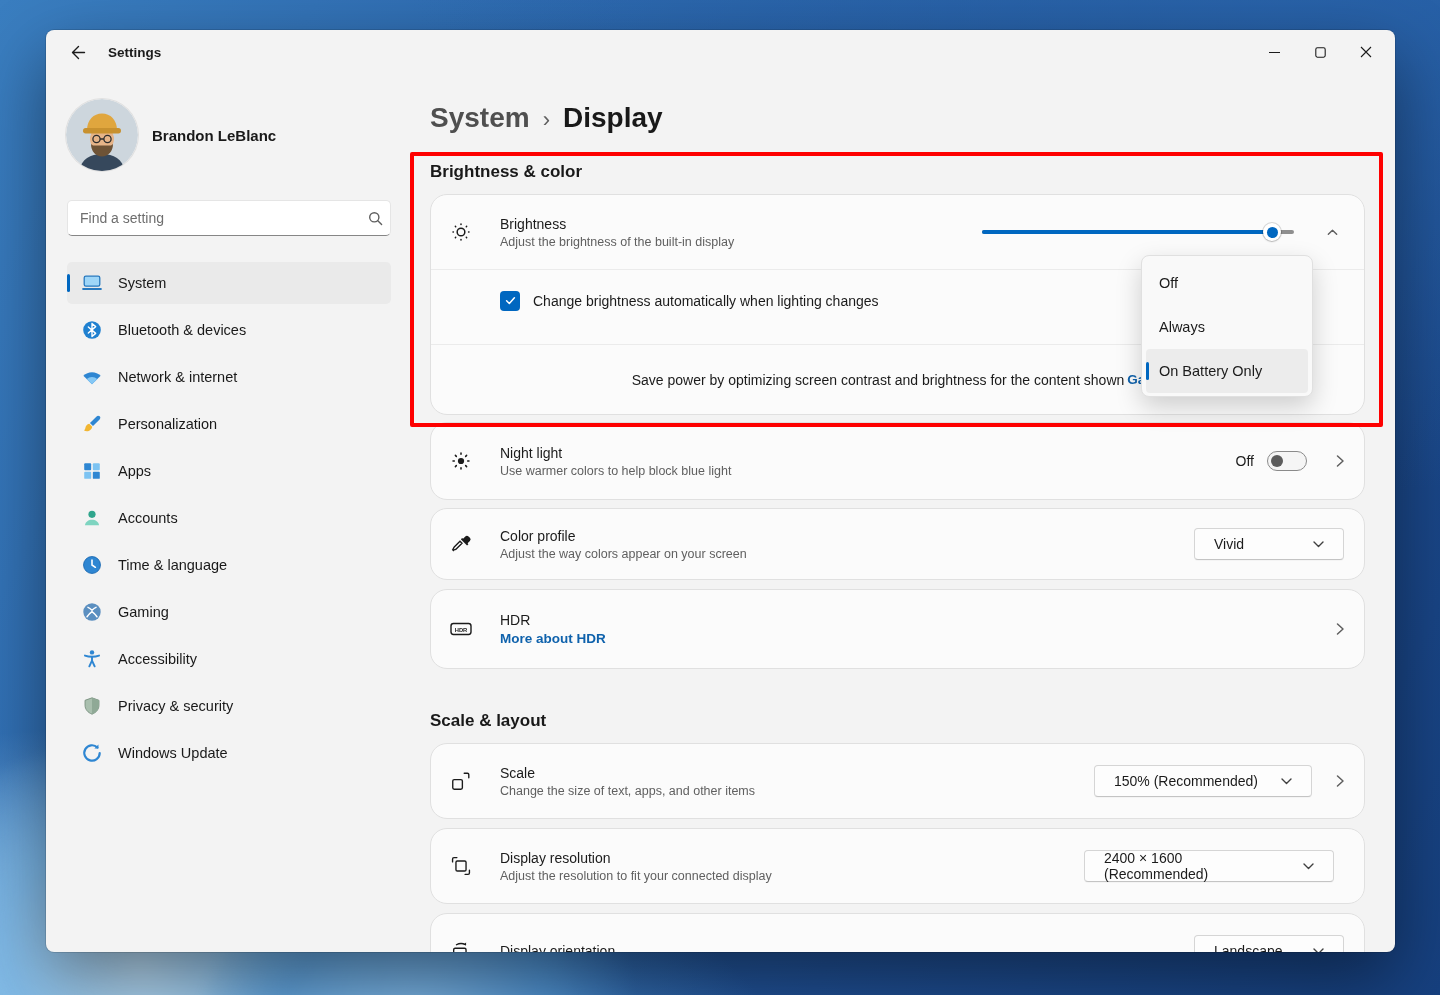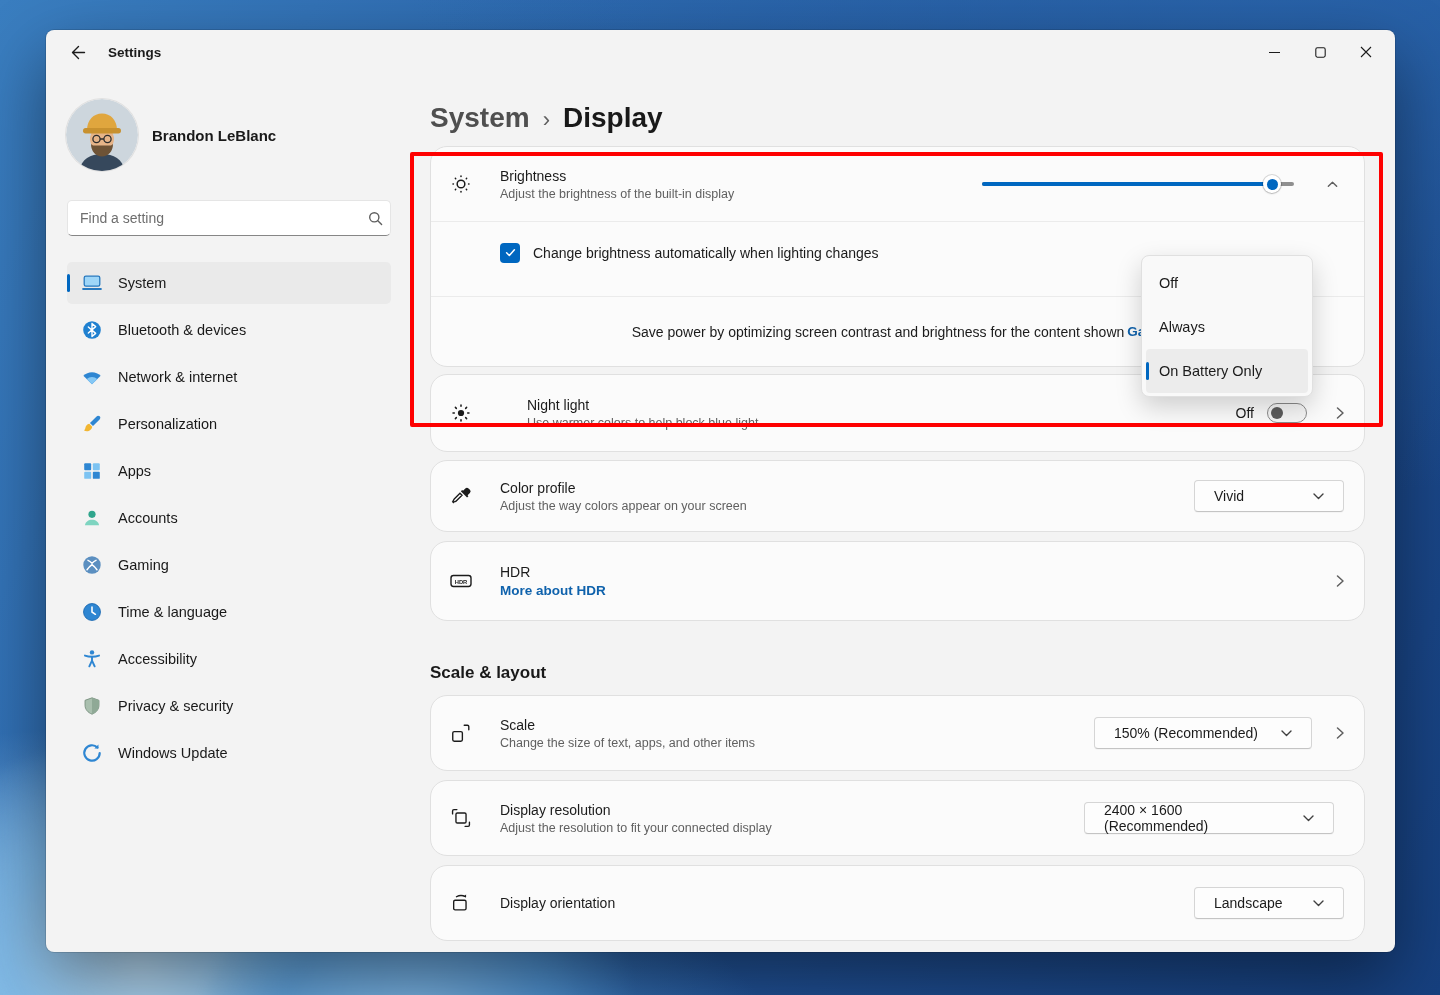--- a/index.html
+++ b/index.html
@@ -83,21 +83,21 @@
   .slider-handle { position:absolute; top:1px; width:18px; height:18px; border-radius:50%; background:#ffffff;
     box-shadow:0 0 0 1px rgba(0,0,0,.14), 0 1px 2px rgba(0,0,0,.15); display:flex; align-items:center; justify-content:center; }
   .slider-handle::after { content:""; width:11px; height:11px; border-radius:50%; background:#0067c0; }
 
   .chev-btn { margin-left:24px; width:28px; height:28px; display:flex; align-items:center; justify-content:center; cursor:pointer; }
 
   .checkbox { width:20px; height:20px; border-radius:4px; background:#0067c0; display:flex; align-items:center; justify-content:center; cursor:pointer; flex:0 0 auto; }
   .check-label { margin-left:13px; font-size:14px; color:#1b1b1b; }
 
   
-  .row-night { height:76px;gap:27px; }
+  .row-night { height:76px; }
   .row-color { height:70px; }
   .row-hdr { height:78px; }
   .row-scale, .row-res, .row-orient { height:74px; }
   .m7{margin-top:7px}.m8{margin-top:8px}.m9{margin-top:9px}.m12{margin-top:12px}
 
   .state-text { font-size:14px; color:#1b1b1b; margin-right:13px; }
   .toggle { position:relative; width:40px; height:20px; border-radius:10px; border:1px solid #8a8a8a; background:#f5f5f5; cursor:pointer; }
   .toggle-knob { position:absolute; left:3px; top:3px; width:12px; height:12px; border-radius:50%; background:#5c5c5c; }
   .nav-chev { margin-left:27px; display:flex; align-items:center; cursor:pointer; }
 
@@ -256,36 +256,36 @@
                 <circle cx="12" cy="8" r="3.9" fill="#2fa58c"></circle>
                 <path d="M4.3 19.8c.6-3.8 3.9-5.9 7.7-5.9s7.1 2.1 7.7 5.9z" fill="#7ed4c0"></path>
               </svg>
           </span>
           <span class="nav-label">Accounts</span>
         </div>
 
         <div class="nav-item">
           <span class="nav-icon">
             <svg width="22" height="22" viewBox="0 0 24 24">
-                <circle cx="12" cy="12" r="9.5" fill="#5b8fc0"></circle>
-                <path d="M7.6 6.9c1.5.6 3 1.7 4.4 3.1 1.4-1.4 2.9-2.5 4.4-3.1M6.6 17.2c1.4-2.2 3.2-4.1 5.4-5.7 2.2 1.6 4 3.5 5.4 5.7" fill="none" stroke="#fff" stroke-width="1.6" stroke-linecap="round"></path>
-              </svg>
-          </span>
-          <span class="nav-label">Gaming</span>
-        </div>
-
-        <div class="nav-item">
-          <span class="nav-icon">
-            <svg width="22" height="22" viewBox="0 0 24 24">
                 <circle cx="12" cy="12" r="9.2" fill="#2e86d2"></circle>
                 <circle cx="12" cy="12" r="9.2" fill="none" stroke="#1c6ab2" stroke-width="1"></circle>
                 <path d="M12 6.6V12l3.7 2.5" fill="none" stroke="#fff" stroke-width="1.7" stroke-linecap="round"></path>
               </svg>
           </span>
           <span class="nav-label">Time &amp; language</span>
+        </div>
+
+        <div class="nav-item">
+          <span class="nav-icon">
+            <svg width="22" height="22" viewBox="0 0 24 24">
+                <circle cx="12" cy="12" r="9.5" fill="#5b8fc0"></circle>
+                <path d="M7.6 6.9c1.5.6 3 1.7 4.4 3.1 1.4-1.4 2.9-2.5 4.4-3.1M6.6 17.2c1.4-2.2 3.2-4.1 5.4-5.7 2.2 1.6 4 3.5 5.4 5.7" fill="none" stroke="#fff" stroke-width="1.6" stroke-linecap="round"></path>
+              </svg>
+          </span>
+          <span class="nav-label">Gaming</span>
         </div>
 
         <div class="nav-item">
           <span class="nav-icon">
             <svg width="22" height="22" viewBox="0 0 24 24">
                 <circle cx="12" cy="4.8" r="2.4" fill="#2e86d2"></circle>
                 <path d="M4.3 8.3c2.5.9 5.1 1.3 7.7 1.3s5.2-.4 7.7-1.3" fill="none" stroke="#2e86d2" stroke-width="2.1" stroke-linecap="round"></path>
                 <path d="M12 9.6v4.2l-2.9 6.2M12 13.8l2.9 6.2" fill="none" stroke="#2e86d2" stroke-width="2.1" stroke-linecap="round"></path>
               </svg>
           </span>
@@ -316,20 +316,21 @@
     </div>
 
     <div class="main">
 
       <div class="breadcrumb">
         <span class="crumb-parent">System</span>
         <span class="crumb-sep">›</span>
         <span class="crumb-current">Display</span>
       </div>
 
+      <div class="section-header">Brightness &amp; color</div>
 
       <div class="card group card-bright m12">
         <div class="card-row row-brightness">
           <span class="row-icon">
             <svg width="22" height="22" viewBox="0 0 24 24">
                 <circle cx="12" cy="12" r="4.2" fill="none" stroke="#1b1b1b" stroke-width="1.6"></circle>
                 <g stroke="#1b1b1b" stroke-width="1.7" stroke-linecap="round">
                   <path d="M12 3.3v.4M12 20.3v.4M3.3 12h.4M20.3 12h.4M5.9 5.9l.3.3M17.8 17.8l.3.3M18.1 5.9l-.3.3M6.2 17.8l-.3.3"></path>
                 </g>
               </svg>

